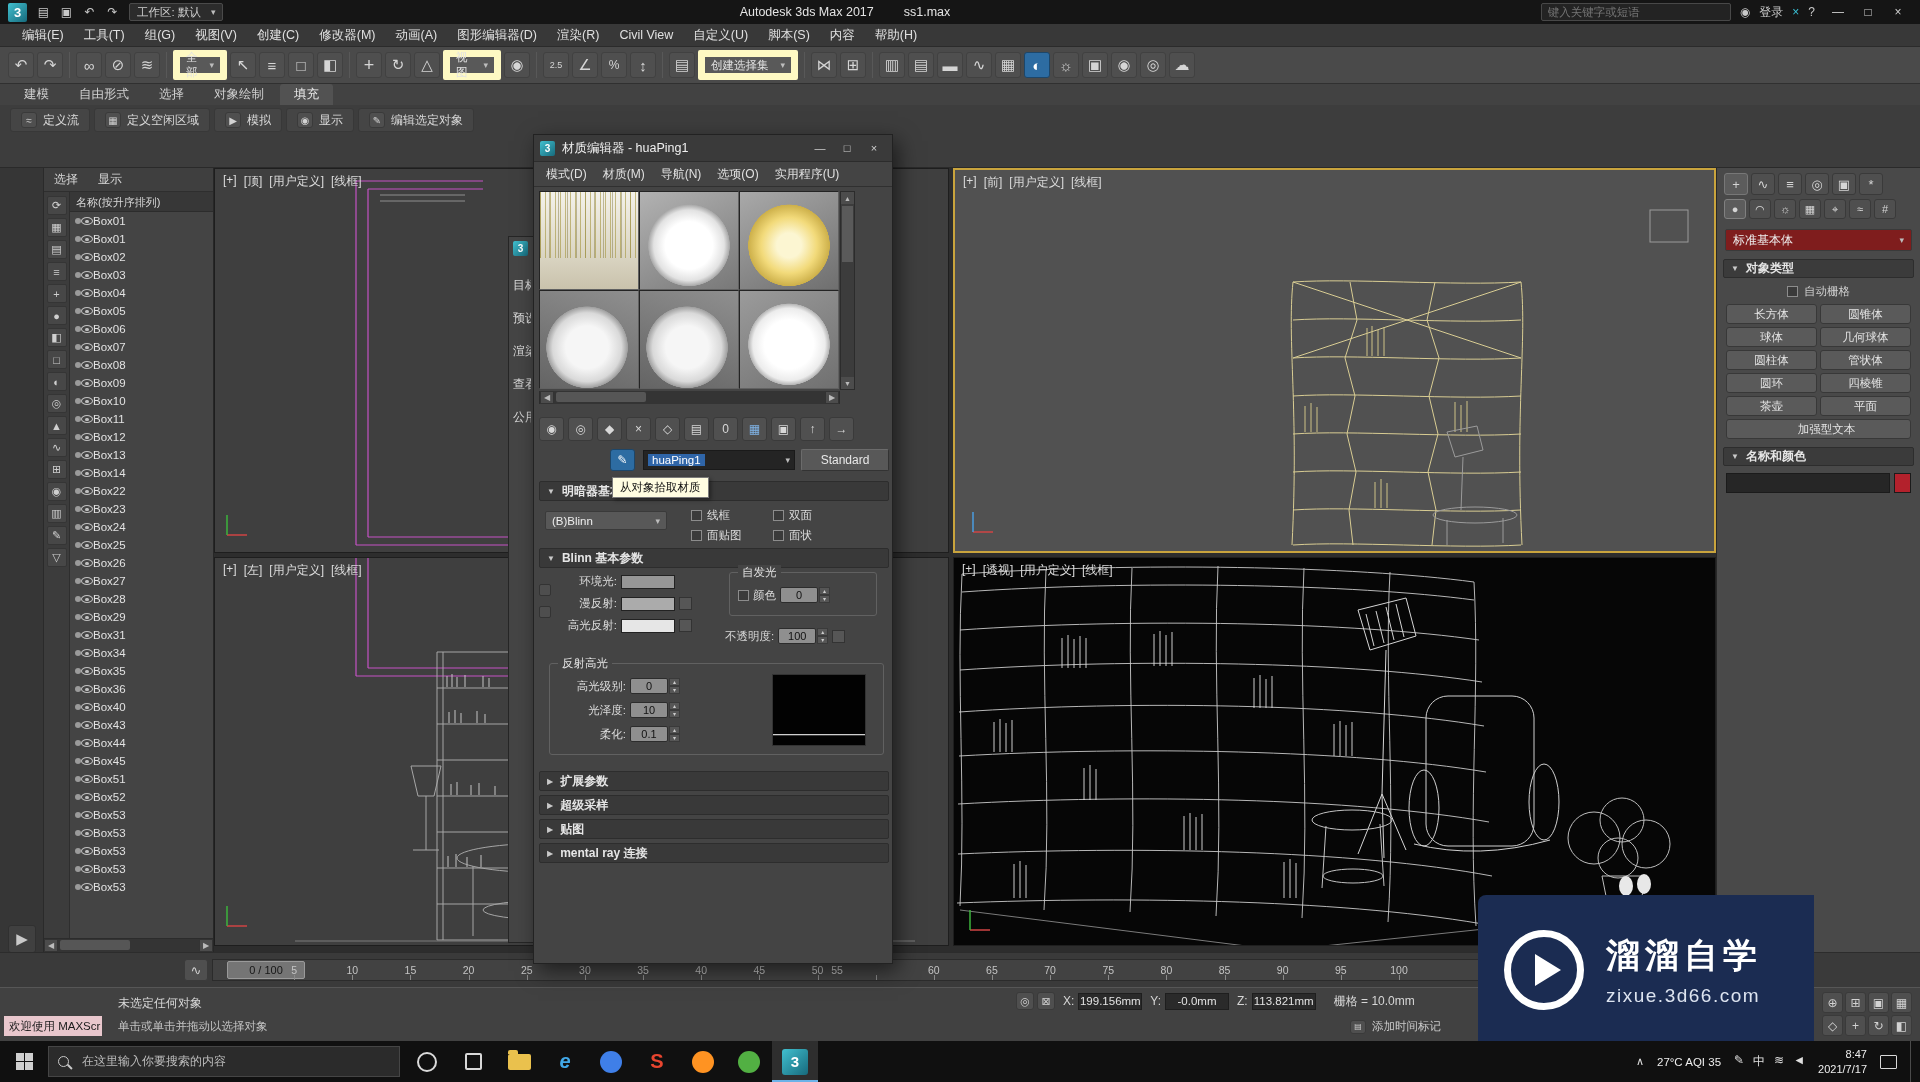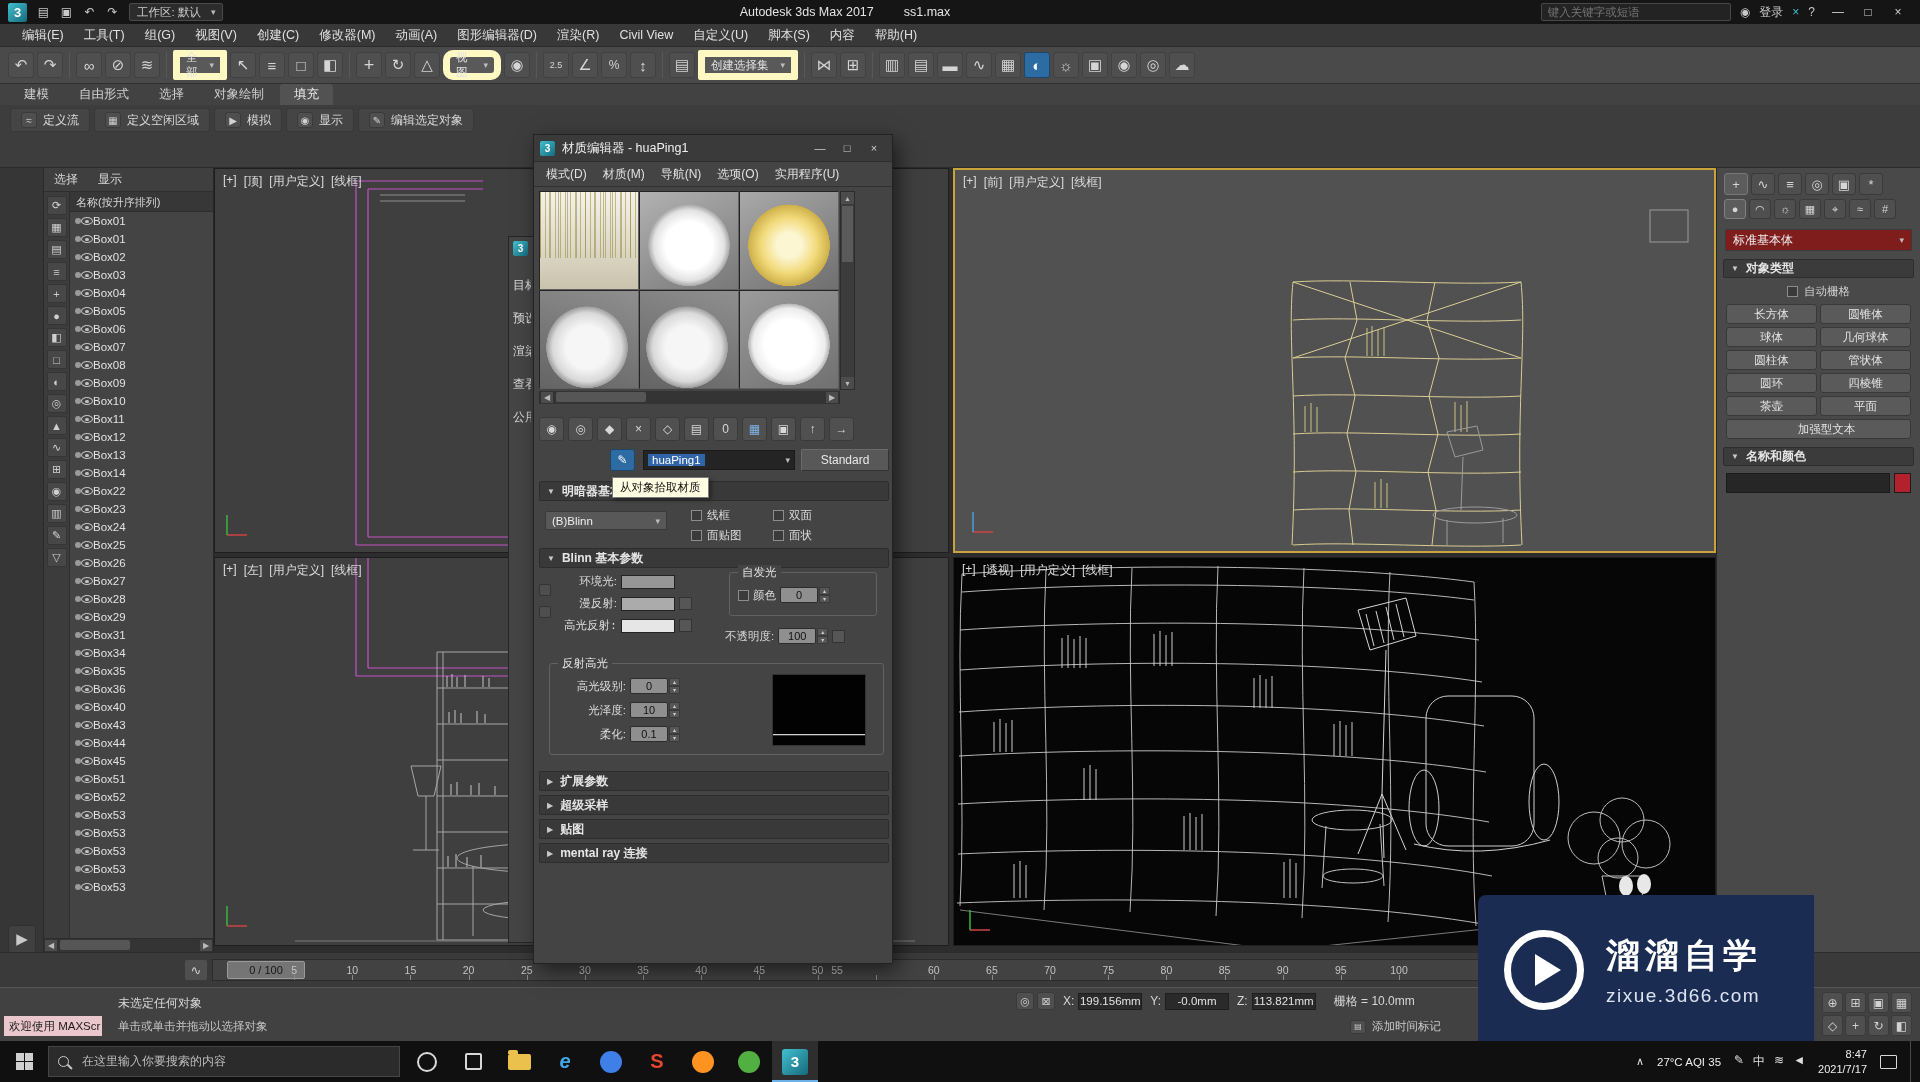--- a/index.html
+++ b/index.html
@@ -264,21 +264,21 @@
         <span class="caret">▾</span>
       </div>
       <div class="tb-icon">↖</div>
       <div class="tb-icon">≡</div>
       <div class="tb-icon">□</div>
       <div class="tb-icon">◧</div>
       <div class="tb-sep"></div>
       <div class="tb-icon" style="font-size: 18px;">+</div>
       <div class="tb-icon">↻</div>
       <div class="tb-icon">△</div>
-      <div class="tb-dd" style="width: 58px; border-radius: 10px;">
+      <div class="tb-dd" style="width: 58px;">
         <span>视图</span>
         <span class="caret">▾</span>
       </div>
       <div class="tb-icon">◉</div>
       <div class="tb-sep"></div>
       <div class="tb-icon" style="font-size: 9px;">2.5</div>
       <div class="tb-icon">∠</div>
       <div class="tb-icon" style="font-size: 12px;">%</div>
       <div class="tb-icon">↕</div>
       <div class="tb-sep"></div>
@@ -858,21 +858,21 @@
       <div class="lockbx" style="left:0;top:34px;"></div>
       <div class="crow" style="left:14px;top:2px;">
         <span class="clabel">环境光:</span>
         <span class="swatch" id="sw-ambient" style="background: rgb(150, 150, 150);"></span>
       </div>
       <div class="crow" style="left:14px;top:24px;">
         <span class="clabel">漫反射:</span>
         <span class="swatch" id="sw-diffuse" style="background: rgb(171, 171, 171);"></span>
         <span class="mapbtn"></span>
       </div>
-      <div class="crow" style="left:14px;top:46px;font-family:Liberation Mono, monospace;">
+      <div class="crow" style="left:14px;top:46px;">
         <span class="clabel">高光反射:</span>
         <span class="swatch" id="sw-specular" style="background: rgb(230, 230, 230);"></span>
         <span class="mapbtn"></span>
       </div>
       <div class="grp" style="left:190px;top:0;width:148px;height:44px;">
         <span class="grp-t">自发光</span>
         <div class="crow" style="left:8px;top:14px;">
           <span class="cbx"></span>
           <span style="font-size:11.5px">颜色</span>
           <span class="spin">

